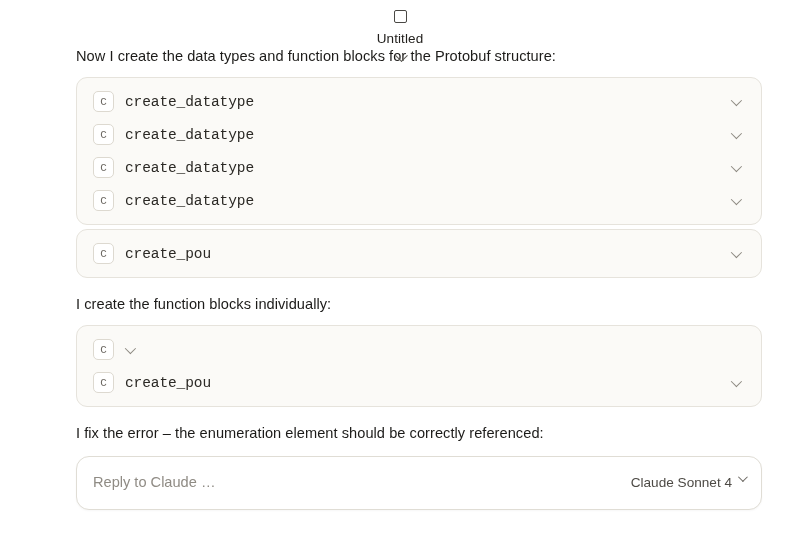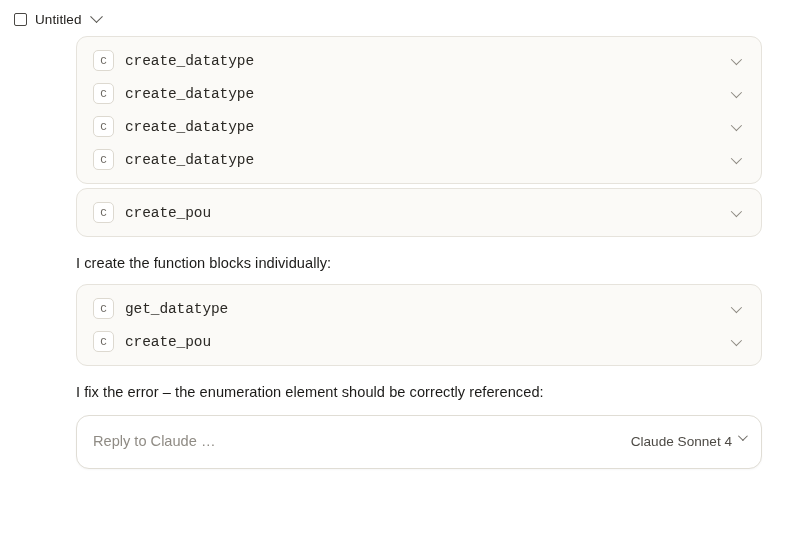--- a/index.html
+++ b/index.html
@@ -14,20 +14,21 @@
     overflow: hidden;
   }
 
   
   .topbar {
     display: flex;
     align-items: center;
     gap: 8px;
     padding: 10px 14px 6px 14px;
     height: 34px;
+    flex-direction: column;
   }
   .doc-icon {
     width: 13px;
     height: 13px;
     border: 1.6px solid #4a4844;
     border-radius: 2px;
     flex: 0 0 auto;
   }
   .doc-title {
     font-size: 13.5px;
@@ -158,20 +159,21 @@
 <body>
 
 <div class="topbar">
   <span class="doc-icon"></span>
   <span class="doc-title">Untitled</span>
   <span class="chev"></span>
 </div>
 
 <div class="content">
 
+  <div class="para">Now I create the data types and function blocks for the Protobuf structure:</div>
   <div class="card">
     <div class="tool-row">
       <span class="tool-badge">C</span>
       <span class="tool-name">create_datatype</span>
       <span class="expand-chev"></span>
     </div>
     <div class="tool-row">
       <span class="tool-badge">C</span>
       <span class="tool-name">create_datatype</span>
       <span class="expand-chev"></span>
@@ -193,21 +195,20 @@
       <span class="tool-badge">C</span>
       <span class="tool-name">create_pou</span>
       <span class="expand-chev"></span>
     </div>
   </div>
 
   <div class="para">I create the function blocks individually:</div>
   <div class="card">
     <div class="tool-row">
       <span class="tool-badge">C</span>
-      <span class="tool-name">get_datatype</span>
       <span class="expand-chev"></span>
     </div>
     <div class="tool-row">
       <span class="tool-badge">C</span>
       <span class="tool-name">create_pou</span>
       <span class="expand-chev"></span>
     </div>
   </div>
 
   <div class="para">I fix the error – the enumeration element should be correctly referenced:</div>

